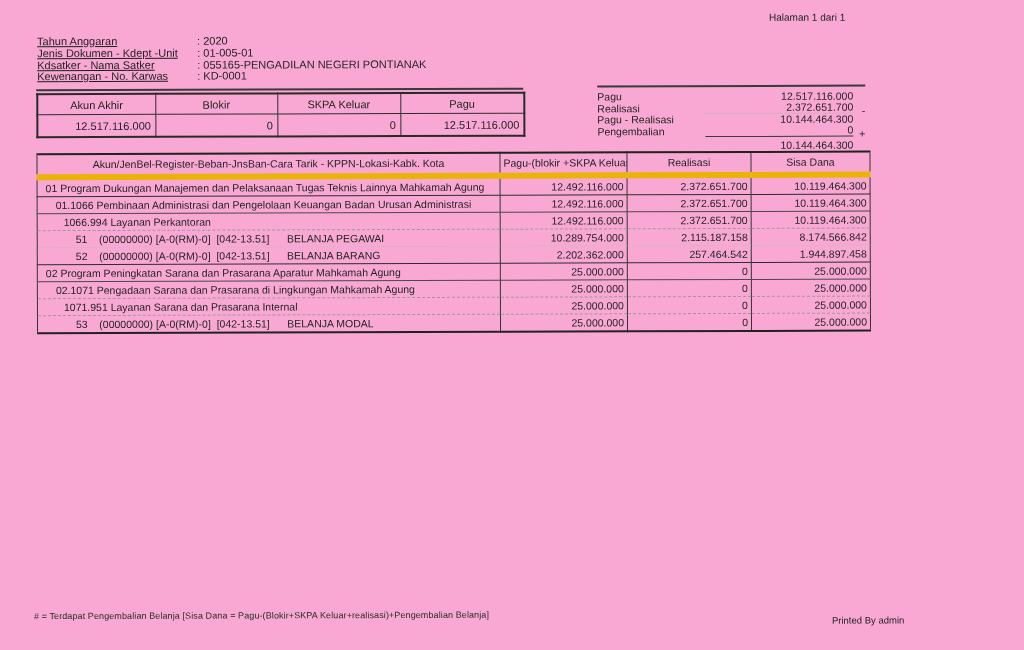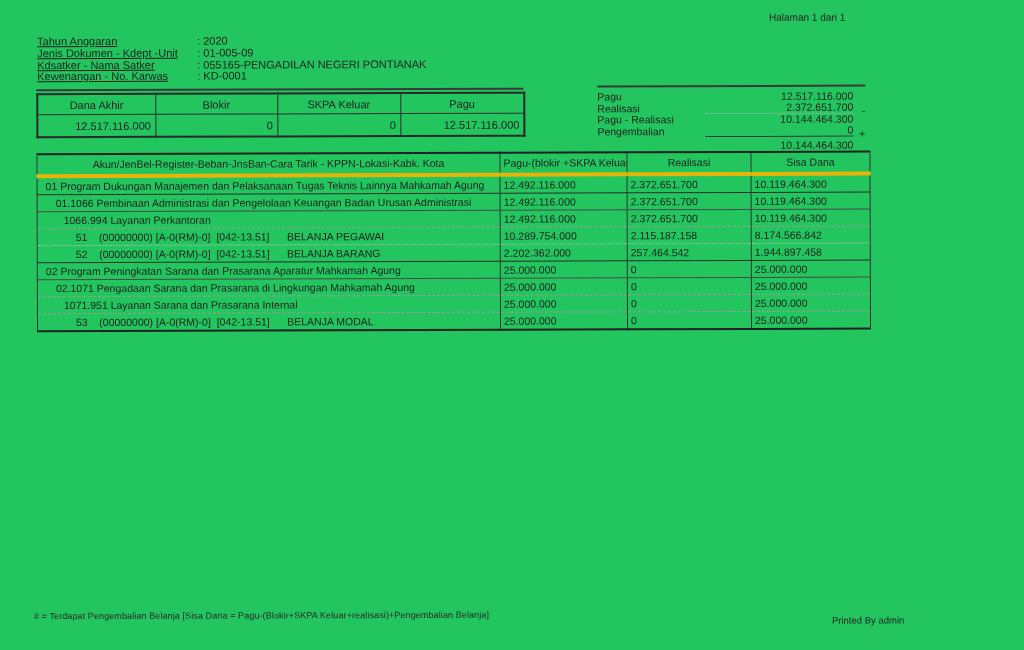--- a/index.html
+++ b/index.html
@@ -5,21 +5,21 @@
   html,body{margin:0;padding:0;}
   body{
     width:1024px;height:650px;
     background:#f2f2f0;
     font-family:"Liberation Sans","DejaVu Sans",sans-serif;
     color:#1f1f1f;
     overflow:hidden;
   }
   .page{
     position:absolute;left:0;top:0;width:1024px;height:650px;
-    background:#22c55e;
+    background:#f9a8d4;
   }
   .sheet{
     position:absolute;inset:0;
     transform:rotate(-0.18deg);
     transform-origin:40% 50%;
   }
   
   .halaman{
     position:absolute;left:770px;top:13px;
     font-size:10px;color:#232323;
@@ -74,23 +74,23 @@
   .main-table col.c-pagu{width:127px;}
   .main-table col.c-real{width:124px;}
   .main-table col.c-sisa{width:119px;}
   .main-table td{
     border-left:1px solid #343434;border-right:1px solid #343434;
     padding:0 3px;height:16px;line-height:15px;
     overflow:hidden;white-space:pre;
   }
   .main-table tr.thead td{
     height:19px;text-align:center;
-    border-bottom:4px solid #eab308;white-space:nowrap;
-  }
-  .main-table td.num{text-align:left;}
+    border-bottom:6px solid #eab308;white-space:nowrap;
+  }
+  .main-table td.num{text-align:right;}
   .bb-strong td{border-bottom:1.2px solid #2e2e2e;}
   .bb-solid td{border-bottom:1px solid #4a4a4a;}
   .bb-dash td{border-bottom:1px dashed #9a9a9a;}
   .bb-dot td{border-bottom:1px dotted #bdbdbd;}
   .ind0{padding-left:8px !important;}
   .ind1{padding-left:18px !important;}
   .ind2{padding-left:26px !important;}
   .ind3{padding-left:38px !important;}
   
   .footnote{
@@ -108,42 +108,42 @@
 <div class="page">
 <div class="sheet">
 
   <div class="halaman">Halaman 1 dari 1</div>
 
   <div class="hfields">
     <div class="hrow">
       <span class="hlabel">Tahun Anggaran</span><span class="hvalue">: 2020</span>
     </div>
     <div class="hrow">
-      <span class="hlabel">Jenis Dokumen - Kdept -Unit</span><span class="hvalue">: 01-005-09</span>
+      <span class="hlabel">Jenis Dokumen - Kdept -Unit</span><span class="hvalue">: 01-005-01</span>
     </div>
     <div class="hrow">
       <span class="hlabel">Kdsatker - Nama Satker</span><span class="hvalue">: 055165-PENGADILAN NEGERI PONTIANAK</span>
     </div>
     <div class="hrow">
       <span class="hlabel">Kewenangan - No. Karwas</span><span class="hvalue">: KD-0001</span>
     </div>
   </div>
 
   <div class="rule-left"></div>
 
   <table class="pagu-table">
     <colgroup>
           <col style="width:118px">
           <col style="width:122px">
           <col style="width:123px">
           <col style="width:124px">
         </colgroup>
     <tbody>
           <tr class="heads">
-      <td>Dana Akhir</td>
+      <td>Akun Akhir</td>
       <td>Blokir</td>
       <td>SKPA Keluar</td>
       <td>Pagu</td>
     </tr>
     <tr class="vals">
       <td class="num">12.517.116.000</td>
       <td class="num">0</td>
       <td class="num">0</td>
       <td class="num">12.517.116.000</td>
     </tr>

